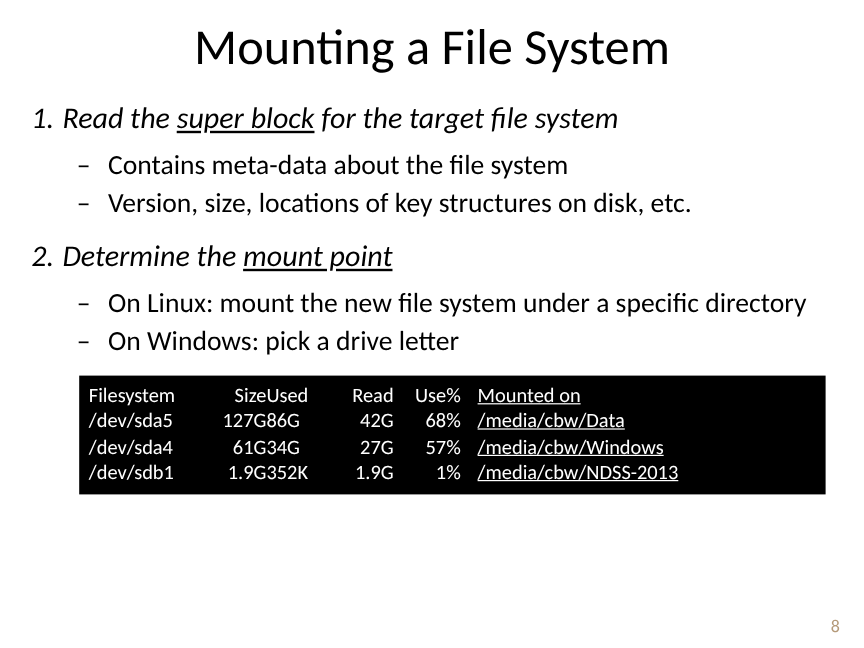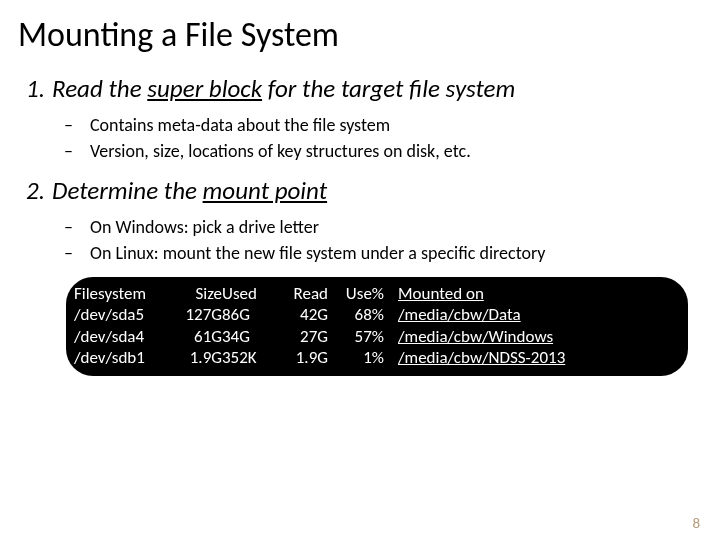--- a/index.html
+++ b/index.html
@@ -5,22 +5,22 @@
   * { box-sizing: border-box; margin: 0; padding: 0; }
   html, body { width: 720px; height: 540px; }
   body {
     font-family: Calibri, "Segoe UI", Arial, sans-serif;
     background: #fff;
     color: #000;
     position: relative;
     padding: 14px 18px 0 18px;
   }
   .title {
-    text-align: left;
-    font-size: 34px;
+    text-align: center;
+    font-size: 42px;
     font-weight: 400;
     margin-bottom: 18px;
   }
   ol.main {
     list-style: none;
     padding-left: 0;
   }
   ol.main > li {
     font-size: 25px;
     margin-bottom: 10px;
@@ -31,36 +31,35 @@
   }
   ol.main > li .num { display: inline-block; width: 26px; text-indent: 0; }
   .underline { text-decoration: underline; }
   ul.sub {
     list-style: none;
     padding-left: 46px;
     margin-top: 4px;
     margin-bottom: 12px;
   }
   ul.sub > li {
-    font-size: 18px;
+    font-size: 23px;
     padding-left: 26px;
     text-indent: -26px;
     line-height: 1.3;
     margin-bottom: 2px;
   }
   ul.sub > li .dash { display: inline-block; width: 26px; text-indent: 0; }
   .terminal {
     background: #000;
     color: #fff;
     font-family: Calibri, "Segoe UI", Arial, sans-serif;
     font-size: 17px;
     padding: 6px 0 8px 8px;
     margin: 8px 14px 0 48px;
     line-height: 1.25;
-    border-radius: 27px;
   }
   .terminal .row { display: flex; white-space: nowrap; }
   .terminal .c0 { width: 96px; }
   .terminal .c1 { width: 52px; text-align: right; }
   .terminal .c2 { width: 54px; }
   .terminal .c3 { width: 52px; text-align: right; }
   .terminal .c4 { width: 56px; text-align: right; }
   .terminal .c5 { padding-left: 14px; text-decoration: underline; }
   .pagenum {
     position: absolute;
@@ -84,22 +83,22 @@
   <li><span class="dash">–</span><span>Contains meta-data about the file system</span></li>
   <li><span class="dash">–</span><span>Version, size, locations of key structures on disk, etc.</span></li>
 </ul>
 
 <ol class="main">
   <li>
     <span class="num">2.</span><span>Determine the </span><span class="underline">mount point</span><span></span>
   </li>
 </ol>
 <ul class="sub">
+  <li><span class="dash">–</span><span>On Linux: mount the new file system under a specific directory</span></li>
   <li><span class="dash">–</span><span>On Windows: pick a drive letter</span></li>
-  <li><span class="dash">–</span><span>On Linux: mount the new file system under a specific directory</span></li>
 </ul>
 
 <div class="terminal">
   <div class="row">
     <span class="c0">Filesystem</span>
     <span class="c1">Size</span>
     <span class="c2">Used</span>
     <span class="c3">Read</span>
     <span class="c4">Use%</span>
     <span class="c5">Mounted on</span>

